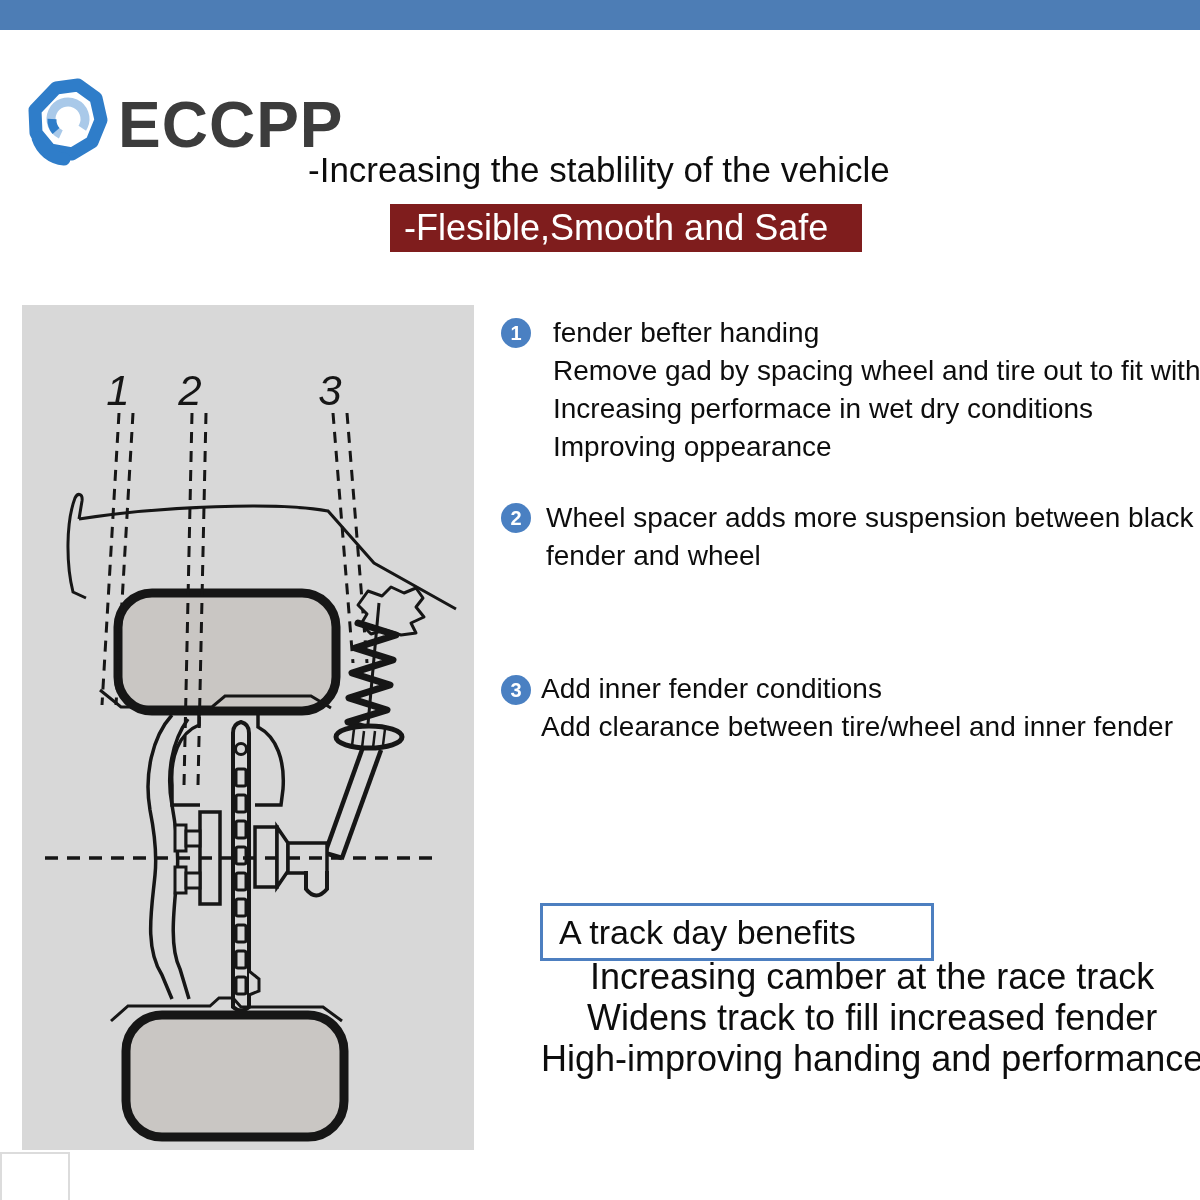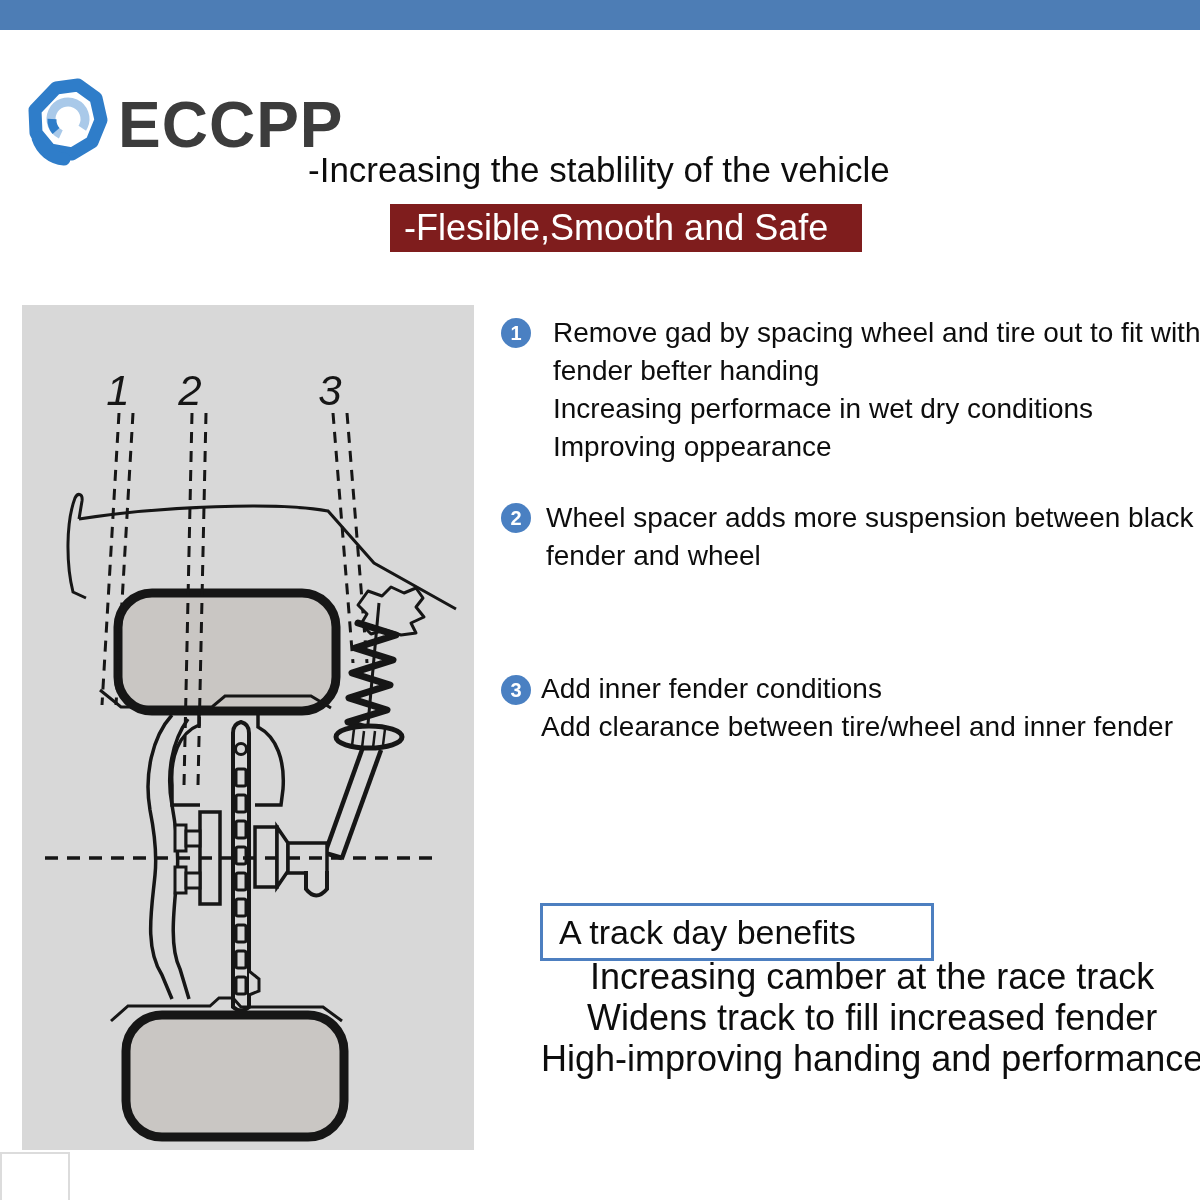--- a/index.html
+++ b/index.html
@@ -118,22 +118,22 @@
 
       <path d="M 89,716 L 106,701 L 188,701 L 197,693 L 211,693 L 219,702 L 301,702 L 320,716" fill="none" stroke="#161616" stroke-width="3"></path>
       <rect x="104" y="710" width="218" height="122" rx="36" fill="#c9c6c3" stroke="#161616" stroke-width="9"></rect>
     </svg>
   </div>
 
   <div class="whitebox"></div>
 
   <div class="badge" style="left:501px;top:318px;">1</div>
   <div class="pt" style="left:553px;top:314px;">
+    <div>fender befter handing</div>
     <div>Remove gad by spacing wheel and tire out to fit with</div>
-    <div>fender befter handing</div>
     <div>Increasing performace in wet dry conditions</div>
     <div>Improving oppearance</div>
   </div>
 
   <div class="badge" style="left:501px;top:503px;">2</div>
   <div class="pt" style="left:546px;top:499px;">
     <div>Wheel spacer adds more suspension between black</div>
     <div>fender and wheel</div>
   </div>
 

